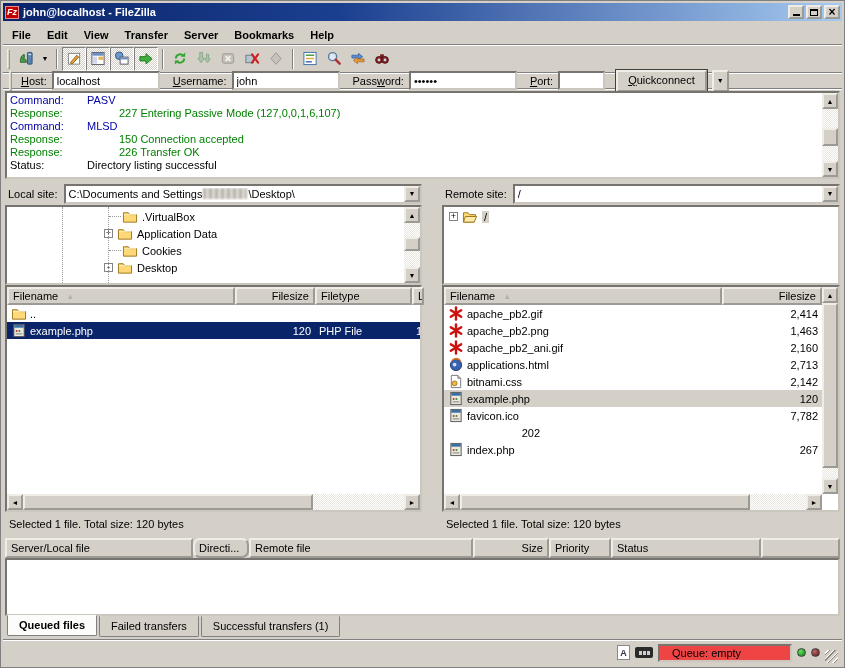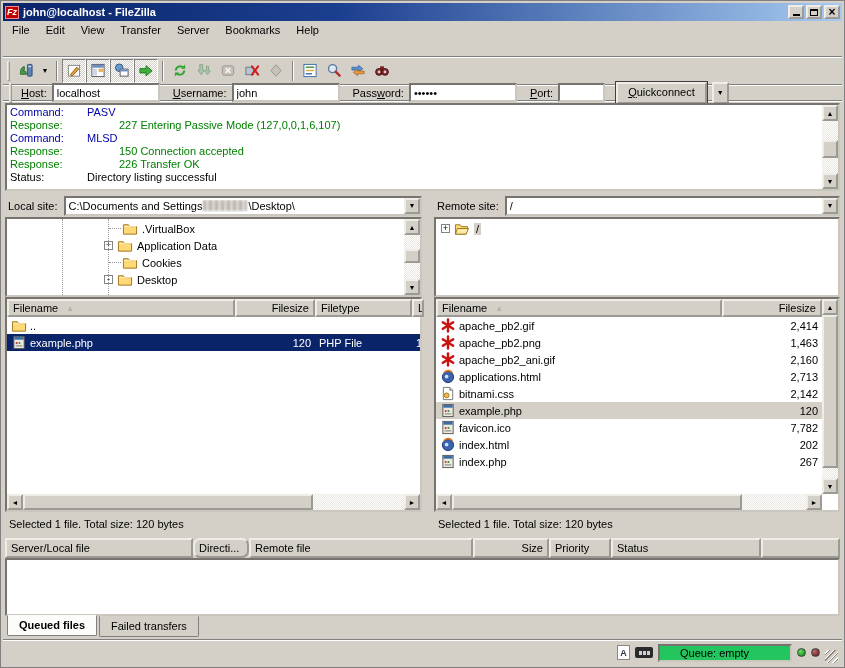--- a/index.html
+++ b/index.html
@@ -28,22 +28,22 @@
     color:#fff;font-weight:bold;font-style:italic;font-size:9px;line-height:11px;
     text-align:center;margin-right:4px;flex:none;}
   .title{font-weight:bold;font-size:11px;flex:1;white-space:nowrap;}
   .winbtn{width:16px;height:14px;margin-left:2px;flex:none;
     border:2px outset #f0ede6;background:#d4d0c8;color:#000;
     display:flex;align-items:center;justify-content:center;}
   .glyph-min{width:7px;height:2px;background:#000;margin-top:6px;}
   .glyph-max{width:8px;height:7px;border:1px solid #000;border-top-width:2px;}
   .glyph-close::before{content:"×";font-weight:bold;font-size:12px;line-height:10px;}
   
-  .menubar{height:36px;flex:none;display:flex;align-items:flex-start;padding:0 1px;
-    border-bottom:1px solid #808080;box-shadow:0 1px 0 #fff;}
+  .menubar{height:24px;flex:none;display:flex;align-items:flex-end;padding:0 1px;
+    border-bottom:1px solid #808080;box-shadow:0 1px 0 #fff;font-weight:bold;}
   .menuitem{padding:3px 8px;}
   
   .toolbar{height:28px;flex:none;display:flex;align-items:center;padding:0 2px;
     border-bottom:1px solid #808080;box-shadow:0 1px 0 #fff;}
   .tgrip{width:3px;height:20px;border:1px outset #f0ede6;background:#d4d0c8;margin:0 4px 0 2px;flex:none;}
   .tbtn{width:24px;height:24px;display:flex;align-items:center;justify-content:center;flex:none;}
   .tbtn.pressed{border:1px solid;border-color:#808080 #fff #fff #808080;}
   .tbtn.pressed{background-color:#d4d0c8;
     background-image:linear-gradient(45deg,#fff 25%,transparent 25%,transparent 75%,#fff 75%),
                      linear-gradient(45deg,#fff 25%,transparent 25%,transparent 75%,#fff 75%);
@@ -75,21 +75,21 @@
   .sbtn{position:absolute;width:16px;height:16px;border:2px outset #f0ede6;background:#d4d0c8;
     display:flex;align-items:center;justify-content:center;color:#000;}
   .sbtn::before{font-size:7px;}
   .sb-up{top:0;left:0;}   .sb-up::before{content:"▲";}
   .sb-dn{bottom:0;left:0;}.sb-dn::before{content:"▼";}
   .sb-lf{left:0;top:0;}   .sb-lf::before{content:"◄";}
   .sb-rt{right:0;top:0;}  .sb-rt::before{content:"►";}
   .vthumb{position:absolute;left:0;width:16px;border:2px outset #f0ede6;background:#d4d0c8;}
   .hthumb{position:absolute;top:0;height:16px;border:2px outset #f0ede6;background:#d4d0c8;}
   
-  .mainsplit{flex:1;display:flex;min-height:0;padding:2px 2px 0 2px;gap:12px;}
+  .mainsplit{flex:1;display:flex;min-height:0;padding:2px 2px 0 2px;gap:20px;}
   .panel{display:flex;flex-direction:column;min-width:0;}
   .panel.left{width:417px;flex:none;}
   .panel.right{flex:1;}
   .sitebar{height:21px;flex:none;display:flex;align-items:center;}
   .sitelabel{padding:0 6px 0 3px;white-space:nowrap;}
   .combo{flex:1;height:20px;border:2px inset #cbc7bf;background:#fff;
     display:flex;align-items:center;padding:0 0 0 3px;white-space:nowrap;overflow:hidden;}
   .combotext{flex:1;overflow:hidden;white-space:nowrap;display:flex;align-items:center;}
   .combobtn{width:16px;height:16px;flex:none;border:2px outset #f0ede6;background:#d4d0c8;
     display:flex;align-items:center;justify-content:center;}
@@ -152,22 +152,22 @@
   
   .statusbar{height:26px;flex:none;display:flex;align-items:center;gap:5px;padding:2px 4px 2px;
     border-top:1px solid #808080;box-shadow:inset 0 1px 0 #fff;}
   .sb-spacer{flex:1;}
   .ascii-icon{width:13px;height:15px;background:#fff;border:1px solid #888;
     display:flex;align-items:center;justify-content:center;}
   .ascii-icon::before{content:"A";font-size:9px;font-weight:bold;color:#334;}
   .speed-icon{width:18px;height:11px;background:#2a2a2a;border-radius:2px;
     display:flex;align-items:center;justify-content:center;gap:1px;}
   .speed-icon i{width:3px;height:4px;background:#cfcfcf;display:block;}
-  .queuefield{width:134px;height:18px;border:2px inset #cbc7bf;background:#22c55e;
-    display:flex;align-items:center;padding:0 20px;white-space:nowrap;text-align:center;}
+  .queuefield{width:134px;height:18px;border:2px inset #cbc7bf;background:#ef4444;
+    display:flex;align-items:center;padding:0 12px;white-space:nowrap;text-align:center;}
   .light{width:9px;height:9px;border-radius:50%;border:1px solid #404040;}
   .light.green{background:radial-gradient(circle at 35% 35%,#63e063,#077a07);}
   .light.red{background:radial-gradient(circle at 35% 35%,#b86a6a,#5c1212);}
   .grip{width:13px;height:13px;align-self:flex-end;
     background:repeating-linear-gradient(135deg,transparent 0 2px,#fff 2px 3px,#8a867e 3px 4px);}
 </style>
 </head>
 <body>
 
 <svg width="0" height="0" style="position:absolute">
@@ -601,26 +601,20 @@
           <div class="lrow">
             <span class="cell namecell rc-name">
                 <svg class="fi">
                   <use href="#i-php"></use>
                 </svg>
                 <span>favicon.ico</span>
               </span>
             <span class="cell rc-size num">7,782</span>
           </div>
           <div class="lrow">
-            <span class="cell namecell rc-name">
-                <svg class="fi">
-                  <use href="#i-html"></use>
-                </svg>
-                <span>index.html</span>
-              </span>
             <span class="cell rc-size num">202</span>
           </div>
           <div class="lrow">
             <span class="cell namecell rc-name">
                 <svg class="fi">
                   <use href="#i-php"></use>
                 </svg>
                 <span>index.php</span>
               </span>
             <span class="cell rc-size num">267</span>
@@ -650,20 +644,21 @@
       <span class="hcell qc-prio">Priority</span>
       <span class="hcell qc-status">Status</span>
       <span class="hcell qc-fill"></span>
     </div>
     <div class="qbody"></div>
   </div>
 
   <div class="tabbar">
     <span class="tab active">Queued files</span>
     <span class="tab">Failed transfers</span>
+    <span class="tab">Successful transfers (1)</span>
   </div>
 
   <div class="statusbar">
     <span class="sb-spacer"></span>
     <span class="ascii-icon"></span>
     <span class="speed-icon">
         <i></i>
         <i></i>
         <i></i>
       </span>

